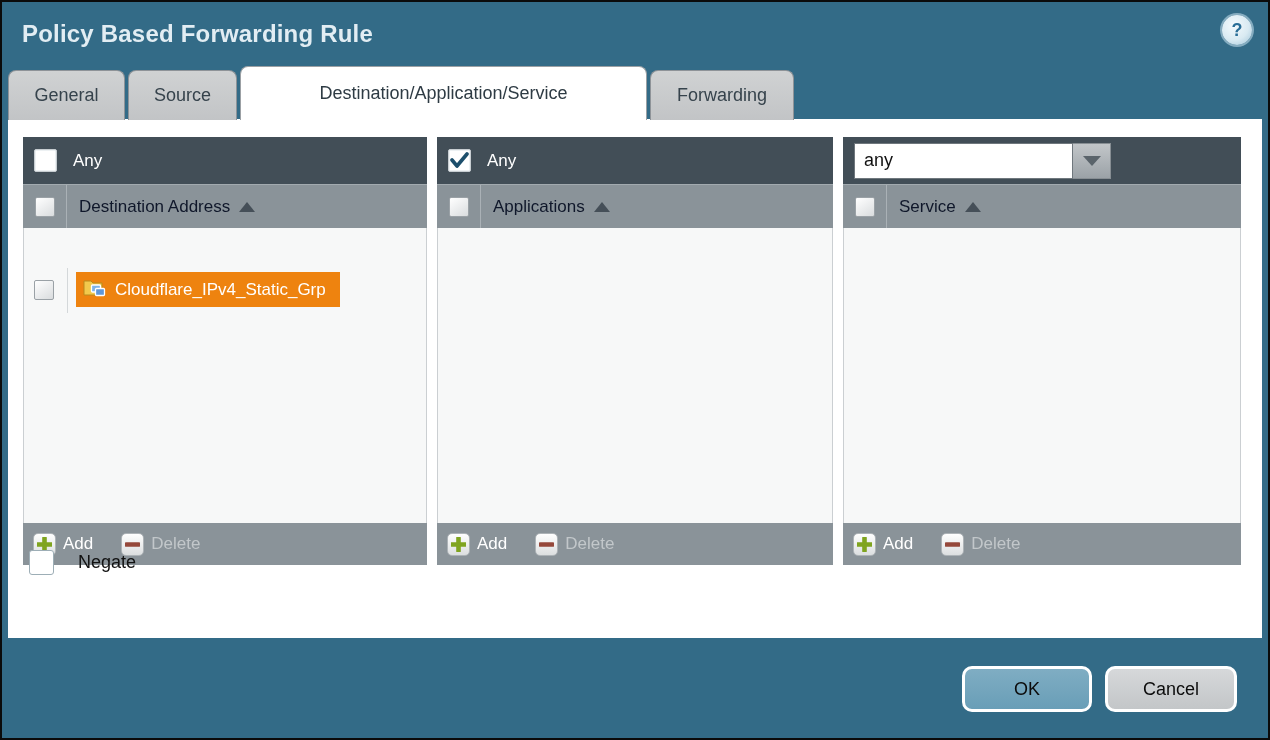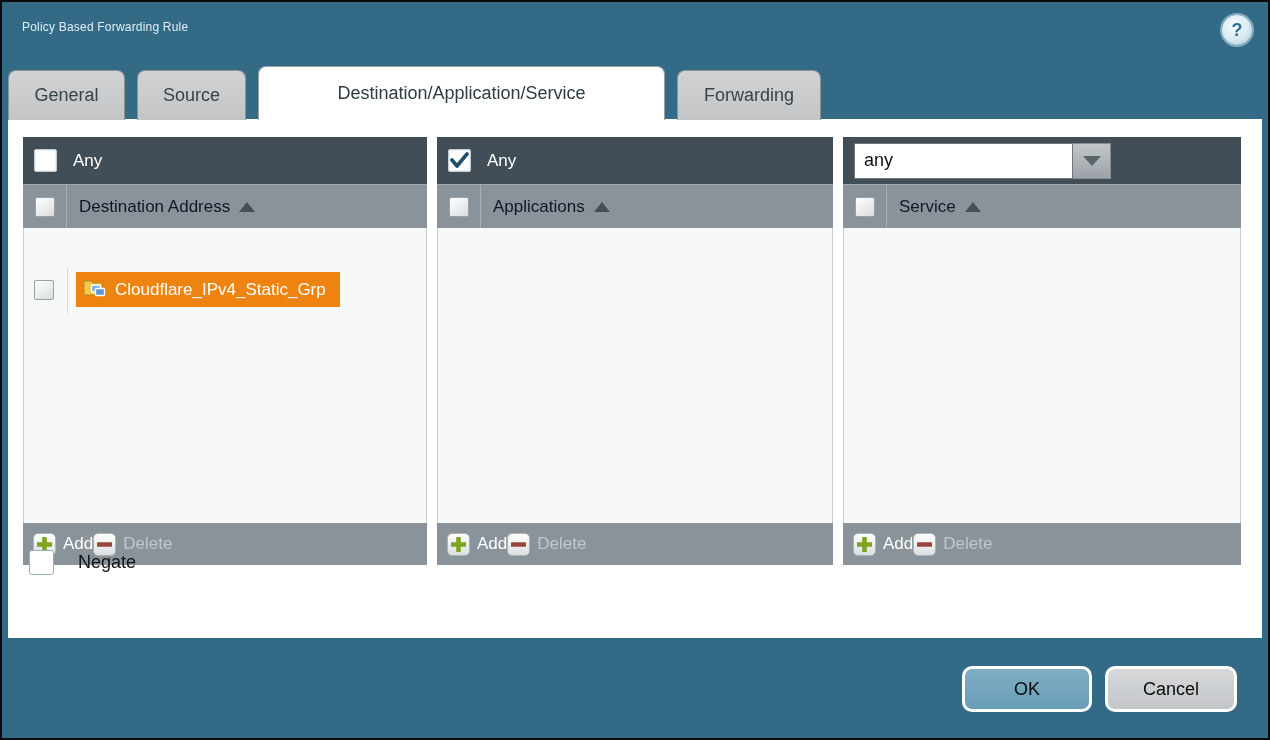--- a/index.html
+++ b/index.html
@@ -7,35 +7,35 @@
   body { font-family:"Liberation Sans", sans-serif; }
 
   .dialog {
     position:relative; width:1270px; height:740px;
     background:#336B87; border:2px solid #0b0b0b; overflow:hidden;
   }
 
   
   .title {
     position:absolute; left:20px; top:18px;
-    color:#E2EDF3; font-size:12px; font-weight:400; letter-spacing:.2px;
+    color:#E2EDF3; font-size:24px; font-weight:700; letter-spacing:.2px;
   }
   .help {
     position:absolute; right:16px; top:13px; width:30px; height:30px;
     border-radius:50%;
     background:radial-gradient(circle at 40% 35%, #F4FAFD 0%, #D9EAF2 55%, #9FC4D8 100%);
     box-shadow:0 0 0 2px rgba(200,225,238,.55);
     display:flex; align-items:center; justify-content:center;
     color:#2A6E97; font-size:18px; font-weight:bold; cursor:pointer;
   }
 
   
   .tabs {
     position:absolute; left:6px; top:64px; height:54px;
-    display:flex; align-items:flex-end; gap:12px; z-index:3;
+    display:flex; align-items:flex-end; gap:3px; z-index:3;
   }
   .tab {
     height:50px; display:flex; align-items:center; justify-content:center;
     background:linear-gradient(#D0D2D3,#C2C4C6);
     border:1px solid #8E9398; border-bottom:none;
     border-radius:8px 8px 0 0;
     color:#36434C; font-size:18px; cursor:pointer;
   }
   .tab.active {
     background:#FFFFFF; height:54px; color:#2E3B44;
@@ -70,21 +70,21 @@
     justify-content:center; border-right:1px solid #AAB1B6;
   }
   .col-sub .sub-label { margin-left:12px; display:flex; align-items:center; gap:9px; }
   .col-body {
     flex:1 1 auto; background:#F7F8F8;
     border-left:1px solid #CBCFD2; border-right:1px solid #CBCFD2;
     overflow:hidden; position:relative;
   }
   .col-foot {
     flex:0 0 42px; background:#8A9399; display:flex; align-items:center;
-    padding:0 10px; 
+    padding:0 10px; gap:28px;
   }
 
   
   .cb-big {
     width:23px; height:23px; background:#FFFFFF; border:1px solid #C7CDD1;
     border-radius:2px; box-shadow:inset 0 0 0 1px #EDF1F3;
     display:flex; align-items:center; justify-content:center; cursor:pointer;
   }
   .cb-big svg { display:block; }
   .cb-small {

